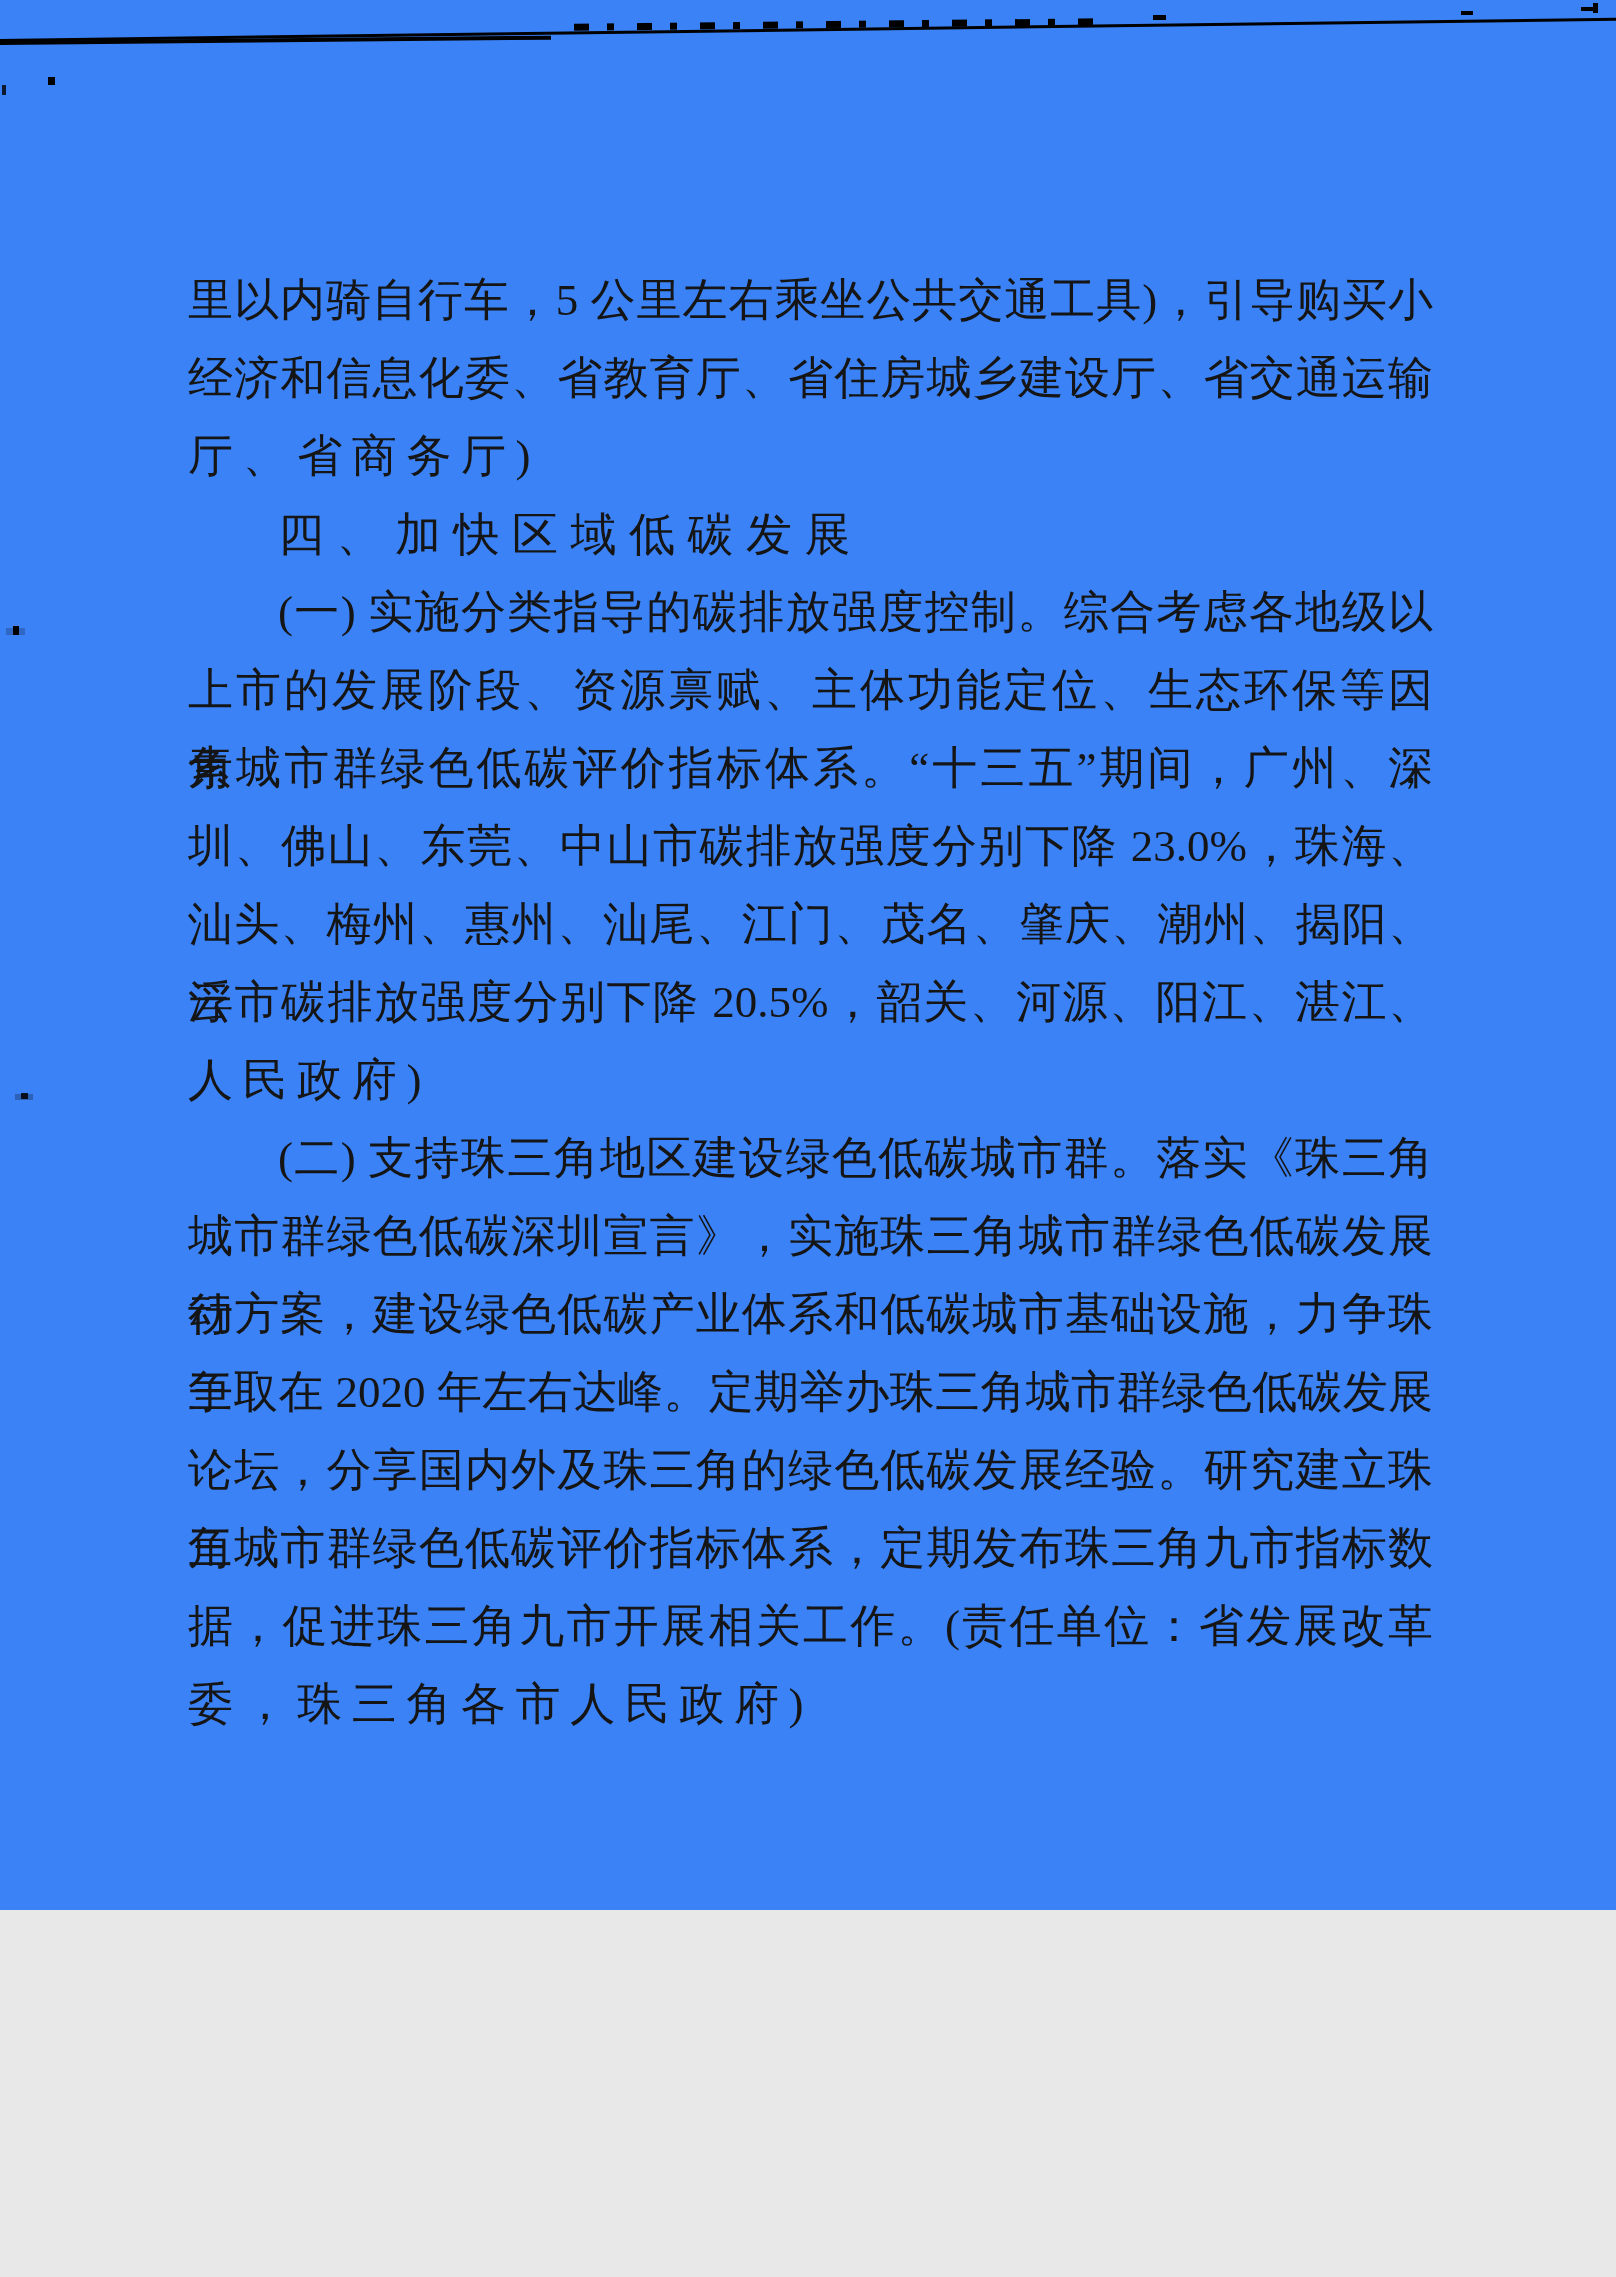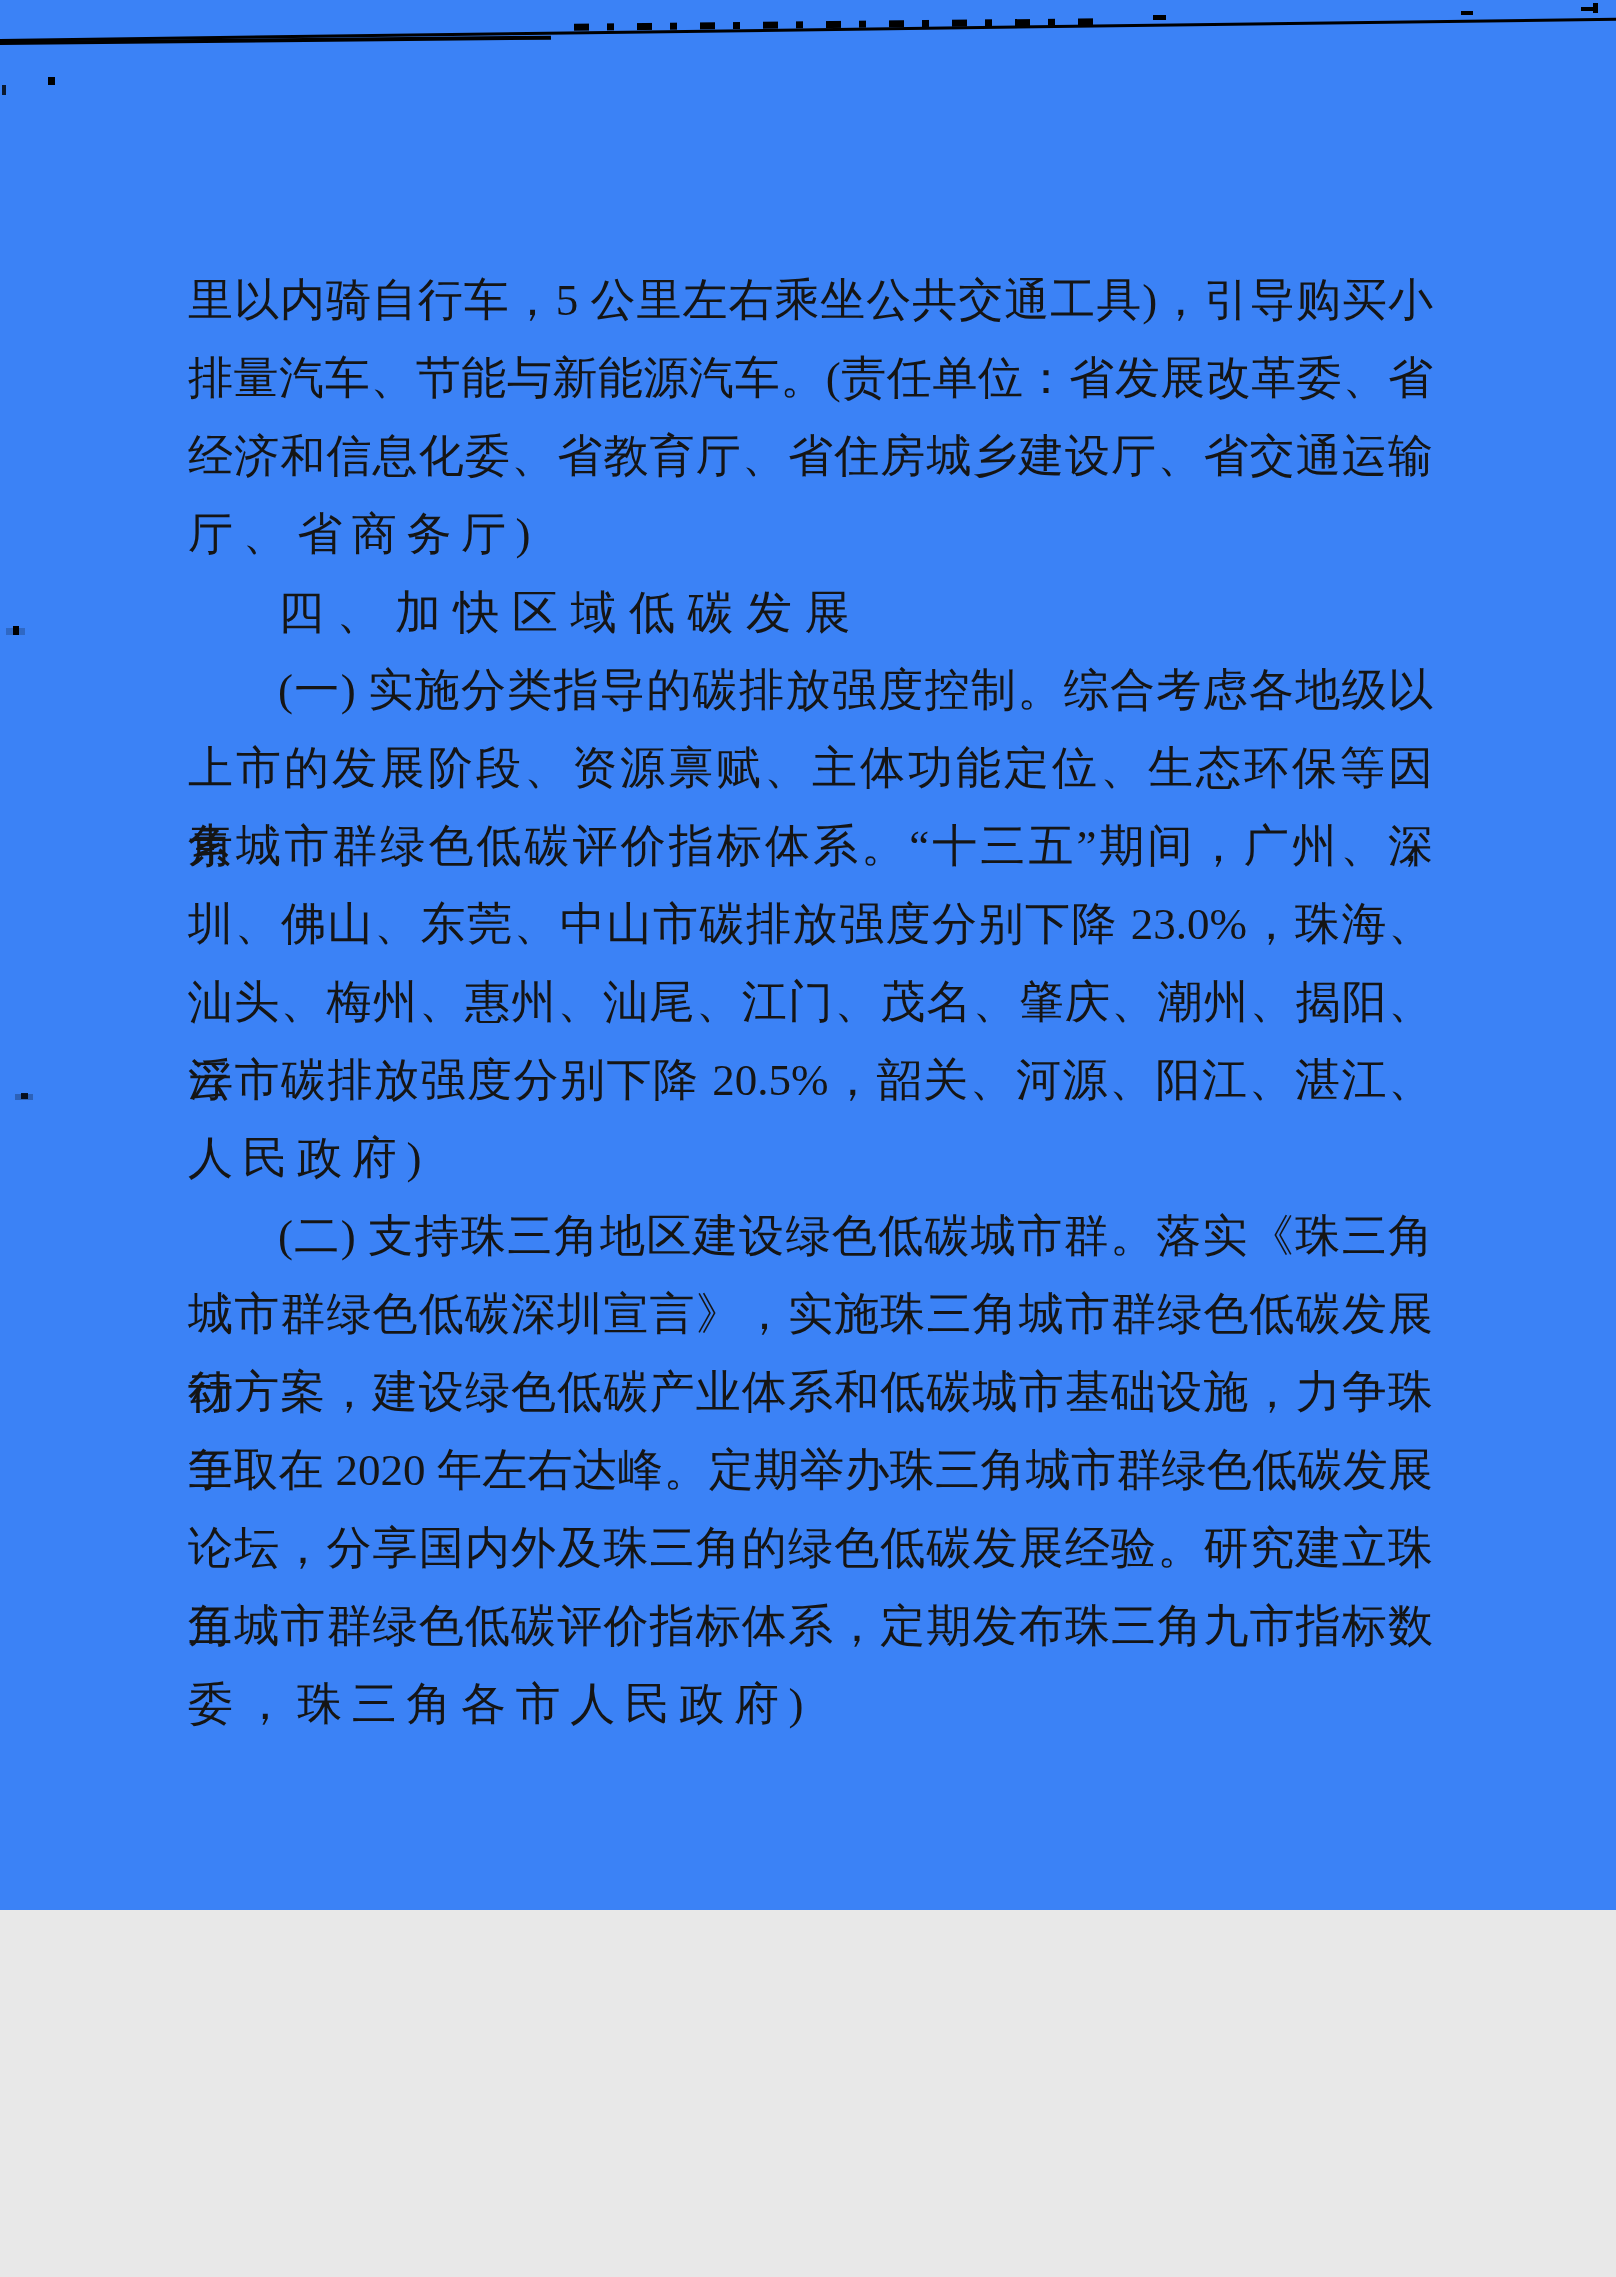--- a/index.html
+++ b/index.html
@@ -74,36 +74,36 @@
   <div class="art hook-2"></div>
   <div class="art tl-speck-1"></div>
   <div class="art tl-speck-2"></div>
   <div class="art m-speck-1a"></div>
   <div class="art m-speck-1b"></div>
   <div class="art m-speck-2a"></div>
   <div class="art m-speck-2b"></div>
 
   <div class="doc">
     <div class="line"><span class="b"></span><span>里以内骑自行车，5 公里左右乘坐公共交通工具)，引导购买小</span></div>
-    <div class="line"><span class="b"></span><span>排量汽车、节能与新能源汽车。(责任单位：省发展改革委、省</span></div>
     <div class="line"><span class="b"></span><span>经济和信息化委、省教育厅、省住房城乡建设厅、省交通运输</span></div>
     <div class="line end"><span class="b"></span><span>厅、省商务厅)</span></div>
     <div class="line indent head"><span class="b">四、加快区域低碳发展</span><span></span></div>
     <div class="line indent"><span class="b">(一) 实施分类指导的碳排放强度控制。</span><span>综合考虑各地级以</span></div>
     <div class="line"><span class="b"></span><span>上市的发展阶段、资源禀赋、主体功能定位、生态环保等因素，</span></div>
     <div class="line"><span class="b"></span><span>角城市群绿色低碳评价指标体系。“十三五”期间，广州、深</span></div>
     <div class="line"><span class="b"></span><span>圳、佛山、东莞、中山市碳排放强度分别下降 23.0%，珠海、</span></div>
     <div class="line"><span class="b"></span><span>汕头、梅州、惠州、汕尾、江门、茂名、肇庆、潮州、揭阳、云</span></div>
     <div class="line"><span class="b"></span><span>浮市碳排放强度分别下降 20.5%，韶关、河源、阳江、湛江、</span></div>
     <div class="line end"><span class="b"></span><span>人民政府)</span></div>
     <div class="line indent"><span class="b">(二) 支持珠三角地区建设绿色低碳城市群。</span><span>落实《珠三角</span></div>
     <div class="line"><span class="b"></span><span>城市群绿色低碳深圳宣言》，实施珠三角城市群绿色低碳发展行</span></div>
     <div class="line"><span class="b"></span><span>动方案，建设绿色低碳产业体系和低碳城市基础设施，力争珠三</span></div>
     <div class="line"><span class="b"></span><span>争取在 2020 年左右达峰。定期举办珠三角城市群绿色低碳发展</span></div>
     <div class="line"><span class="b"></span><span>论坛，分享国内外及珠三角的绿色低碳发展经验。研究建立珠三</span></div>
     <div class="line"><span class="b"></span><span>角城市群绿色低碳评价指标体系，定期发布珠三角九市指标数</span></div>
+    <div class="line"><span class="b"></span><span>据，促进珠三角九市开展相关工作。(责任单位：省发展改革</span></div>
     <div class="line end"><span class="b"></span><span>委，珠三角各市人民政府)</span></div>
   </div>
 
   <div class="pagenum">— 8 —</div>
 
 </div>
 
 
 </body></html>

